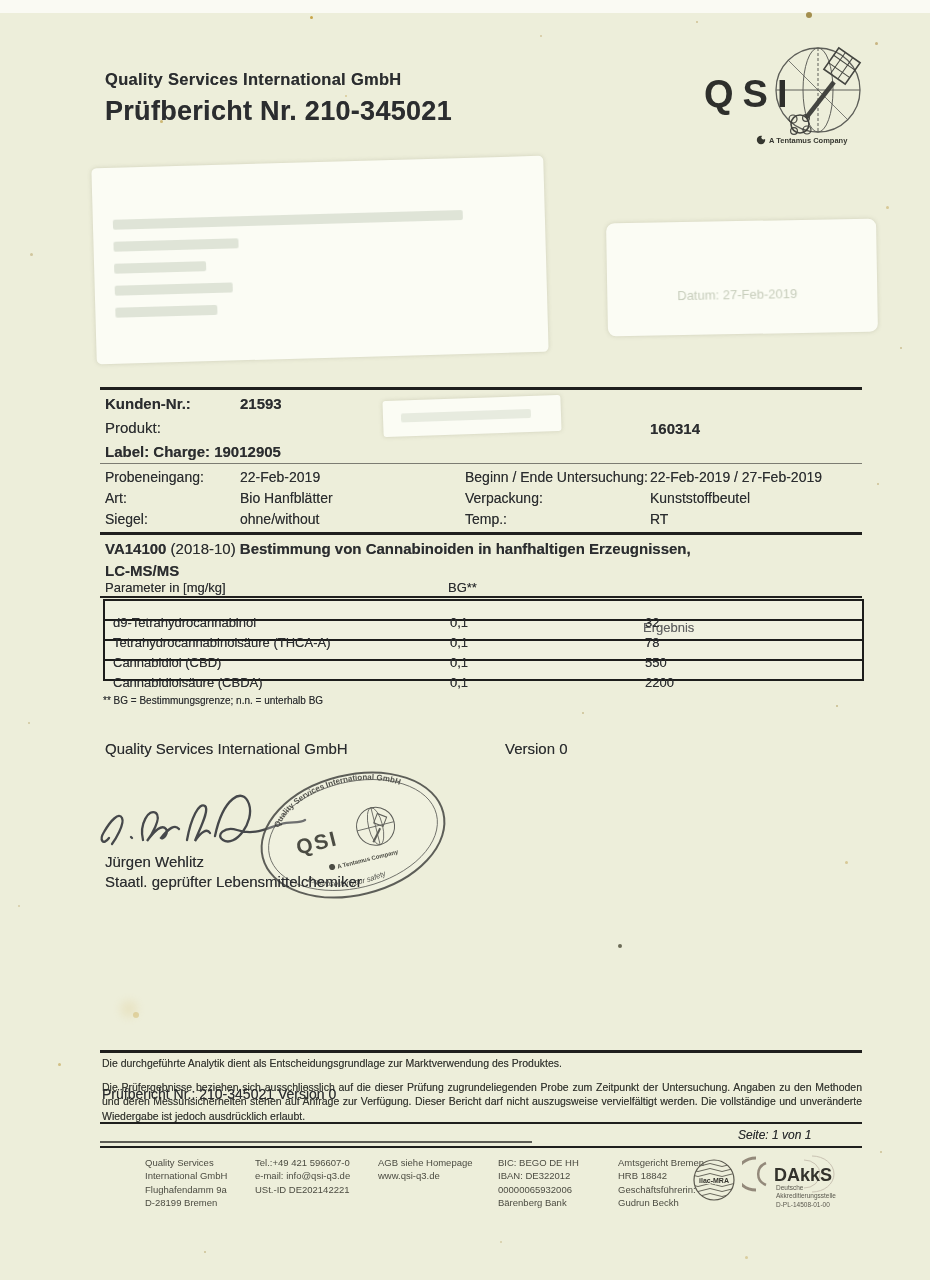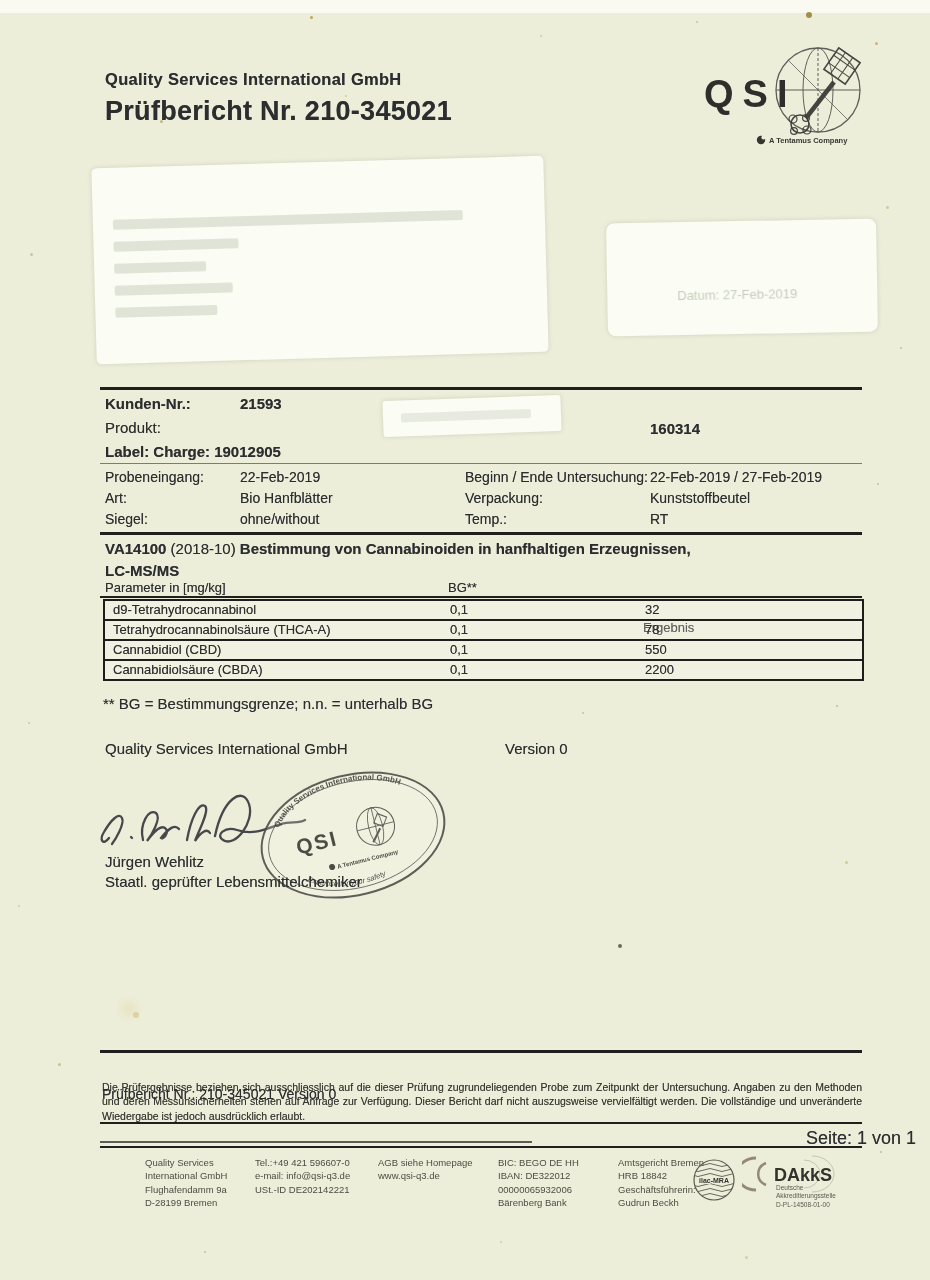--- a/index.html
+++ b/index.html
@@ -13,21 +13,21 @@
   .t14{font-size:14px;}
   .t15{font-size:15px;}
   .hr{position:absolute;background:#1f1f1d;}
   .whitebox{position:absolute;background:#fbfcf4;border-radius:5px;
     box-shadow:0 0 4px rgba(120,120,90,.25);}
   .faintbar{position:absolute;background:rgba(158,172,148,.30);filter:blur(.7px);border-radius:2px;}
   .fainttext{color:rgba(166,176,152,.62);filter:blur(.4px);}
   .tablebox{position:absolute;border:2px solid #1d1d1b;background:rgba(252,253,244,.25);}
   .trow{position:relative;height:18px;border-bottom:2px solid #1d1d1b;font-size:13px;color:#2b2d2f;}
   .trow:last-child{border-bottom:none;}
-  .trow span{position:absolute;top:1px;}
+  .trow span{position:absolute;top:14px;}
   .cell-param{left:8px;}
   .cell-bg{left:345px;}
   .cell-erg{left:540px;}
   .legal{font-size:10.5px;color:#34362f;line-height:1.38;}
   .ftcol{position:absolute;font-size:9.5px;line-height:1.4;color:#4c4c42;margin-left:40px;}
   .stain{position:absolute;border-radius:50%;}
   svg text{font-family:"Liberation Sans","DejaVu Sans",sans-serif;}
 </style>
 </head>
 <body>
@@ -170,21 +170,21 @@
       <span class="cell-param">Cannabidiol (CBD)</span>
       <span class="cell-bg">0,1</span>
       <span class="cell-erg">550</span>
     </div>
     <div class="trow soft">
       <span class="cell-param">Cannabidiolsäure (CBDA)</span>
       <span class="cell-bg">0,1</span>
       <span class="cell-erg">2200</span>
     </div>
   </div>
-  <div class="abs ink soft" style="left:103px;top:695px;font-size:15px;">** BG = Bestimmungsgrenze; n.n. = unterhalb BG</div>
+  <div class="abs ink soft" style="left:103px;top:695px;font-size:10px;">** BG = Bestimmungsgrenze; n.n. = unterhalb BG</div>
 
   <div class="abs ink soft t15" style="left:105px;top:740px;">Quality Services International GmbH</div>
   <div class="abs ink soft t15" style="left:505px;top:740px;">Version 0</div>
 
   <div class="abs" style="left:95px;top:778px;">
     <svg width="220" height="90" viewBox="0 0 220 90">
       <g fill="none" stroke="#383b3f" stroke-width="2.3" stroke-linecap="round" opacity=".92">
         <path d="M14,60 C8,68 4,62 9,54 C16,42 24,34 27,40 C30,46 20,62 17,66"></path>
         <path d="M36,59 l1,1"></path>
         <path d="M48,62 C44,46 54,30 61,35 C67,40 56,58 52,63 C60,52 67,46 71,51 C74,55 68,62 66,60 C74,50 80,46 84,51"></path>
@@ -223,24 +223,25 @@
         <circle cx="-28" cy="26" r="3" fill="#35362f"></circle>
         <text x="-23" y="29" font-size="6" font-weight="bold" fill="#35362f">A Tentamus Company</text>
       </g>
     </svg>
   </div>
 
   <div class="abs ink soft t15" style="left:105px;top:853px;">Jürgen Wehlitz</div>
   <div class="abs ink soft t15" style="left:105px;top:873px;">Staatl. geprüfter Lebensmittelchemiker</div>
 
   <div class="hr" style="left:100px;top:1050px;width:762px;height:2.5px;"></div>
+  <div class="abs legal soft" style="left:102px;top:1056px;width:760px;">Die durchgeführte Analytik dient als Entscheidungsgrundlage zur Marktverwendung des Produktes.</div>
   <div class="abs legal soft" style="left:102px;top:1080px;width:760px;text-align:justify;">Die Prüfergebnisse beziehen sich ausschliesslich auf die dieser Prüfung zugrundeliegenden Probe zum Zeitpunkt der Untersuchung. Angaben zu den Methoden und deren Messunsicherheiten stehen auf Anfrage zur Verfügung. Dieser Bericht darf nicht auszugsweise vervielfältigt werden. Die vollständige und unveränderte Wiedergabe ist jedoch ausdrücklich erlaubt.</div>
   <div class="hr" style="left:100px;top:1122px;width:762px;height:2px;"></div>
   <div class="abs ink soft" style="left:102px;top:1086px;font-size:14px;">Prüfbericht Nr.: 210-345021 Version 0</div>
-  <div class="abs ink soft" style="left:806px;top:1128px;font-size:18px;">Seite: 1 von 1</div>
+  <div class="abs ink soft" style="left:738px;top:1128px;font-size:12px;font-style:italic;">Seite: 1 von 1</div>
   <div class="hr" style="left:100px;top:1141px;width:432px;height:1.5px;opacity:.7;"></div>
   <div class="hr" style="left:100px;top:1146px;width:762px;height:2px;"></div>
 
   <div class="ftcol" style="left:105px;top:1156px;">
     <div>Quality Services</div>
     <div>International GmbH</div>
     <div>Flughafendamm 9a</div>
     <div>D-28199 Bremen</div>
   </div>
   <div class="ftcol" style="left:215px;top:1156px;">

